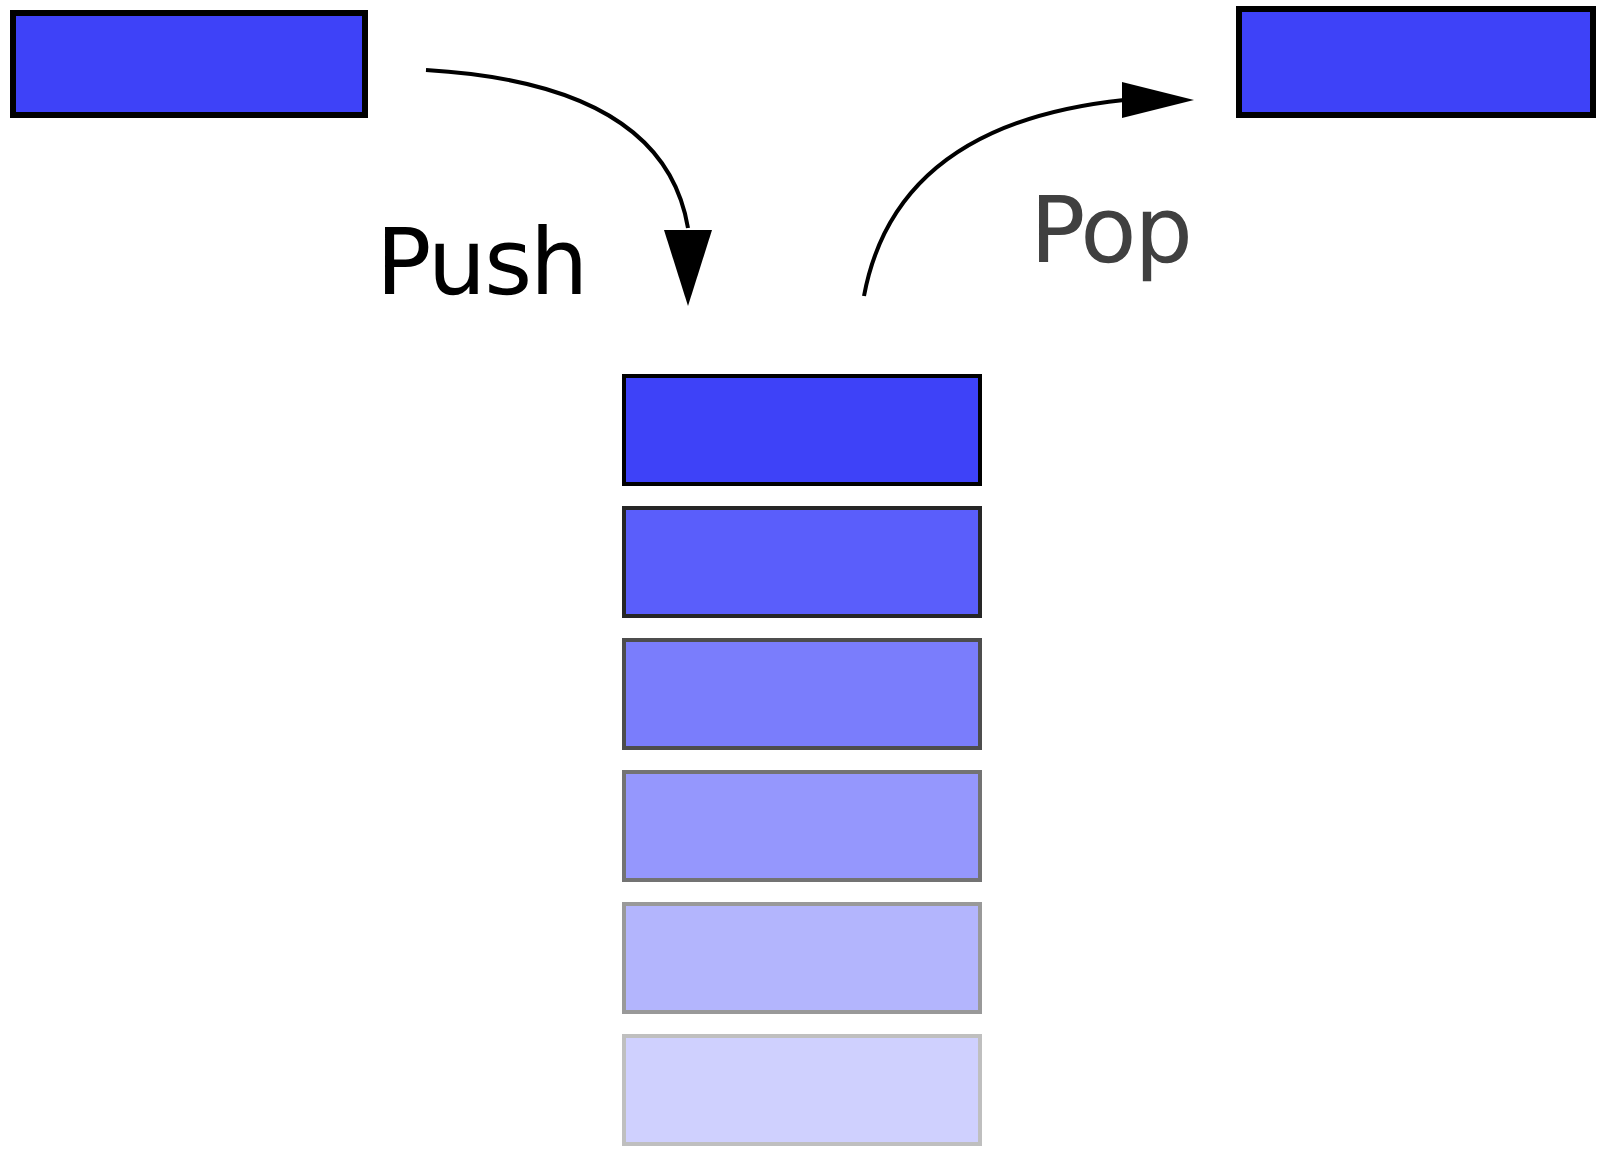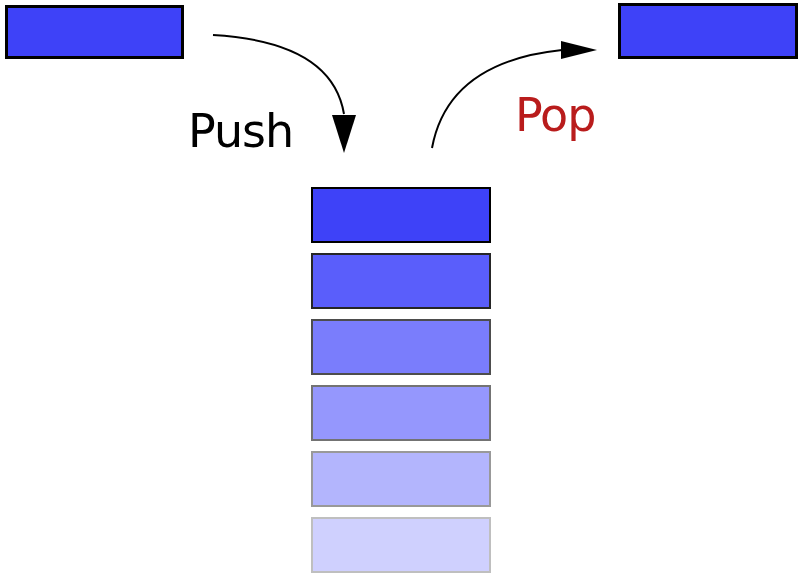--- a/index.html
+++ b/index.html
@@ -53,21 +53,21 @@
 <body>
 
 <div class="canvas">
 
   <div class="box box-top-left" style="background: rgb(62, 66, 248); border-color: rgb(0, 0, 0);"></div>
 
   <div class="box box-top-right" style="background: rgb(62, 66, 248); border-color: rgb(0, 0, 0);"></div>
 
   <div class="op-label label-push" style="color: rgb(0, 0, 0);">Push</div>
 
-  <div class="op-label label-pop" style="color: #b91c1c;">Pop</div>
+  <div class="op-label label-pop" style="color: #404040;">Pop</div>
 
   <svg class="arrows-layer" viewBox="0 0 800 575">
     <g>
       <path d="M 213 35 Q 332 42 344 114" fill="none" stroke="#000000" stroke-width="2"></path>
       <polygon points="344,153 332,115 356,115" fill="#000000"></polygon>
     </g>
     <g>
       <path d="M 432 148 Q 448 62 562 50" fill="none" stroke="#000000" stroke-width="2"></path>
       <polygon points="597,50 561,41 561,59" fill="#000000"></polygon>
     </g>

